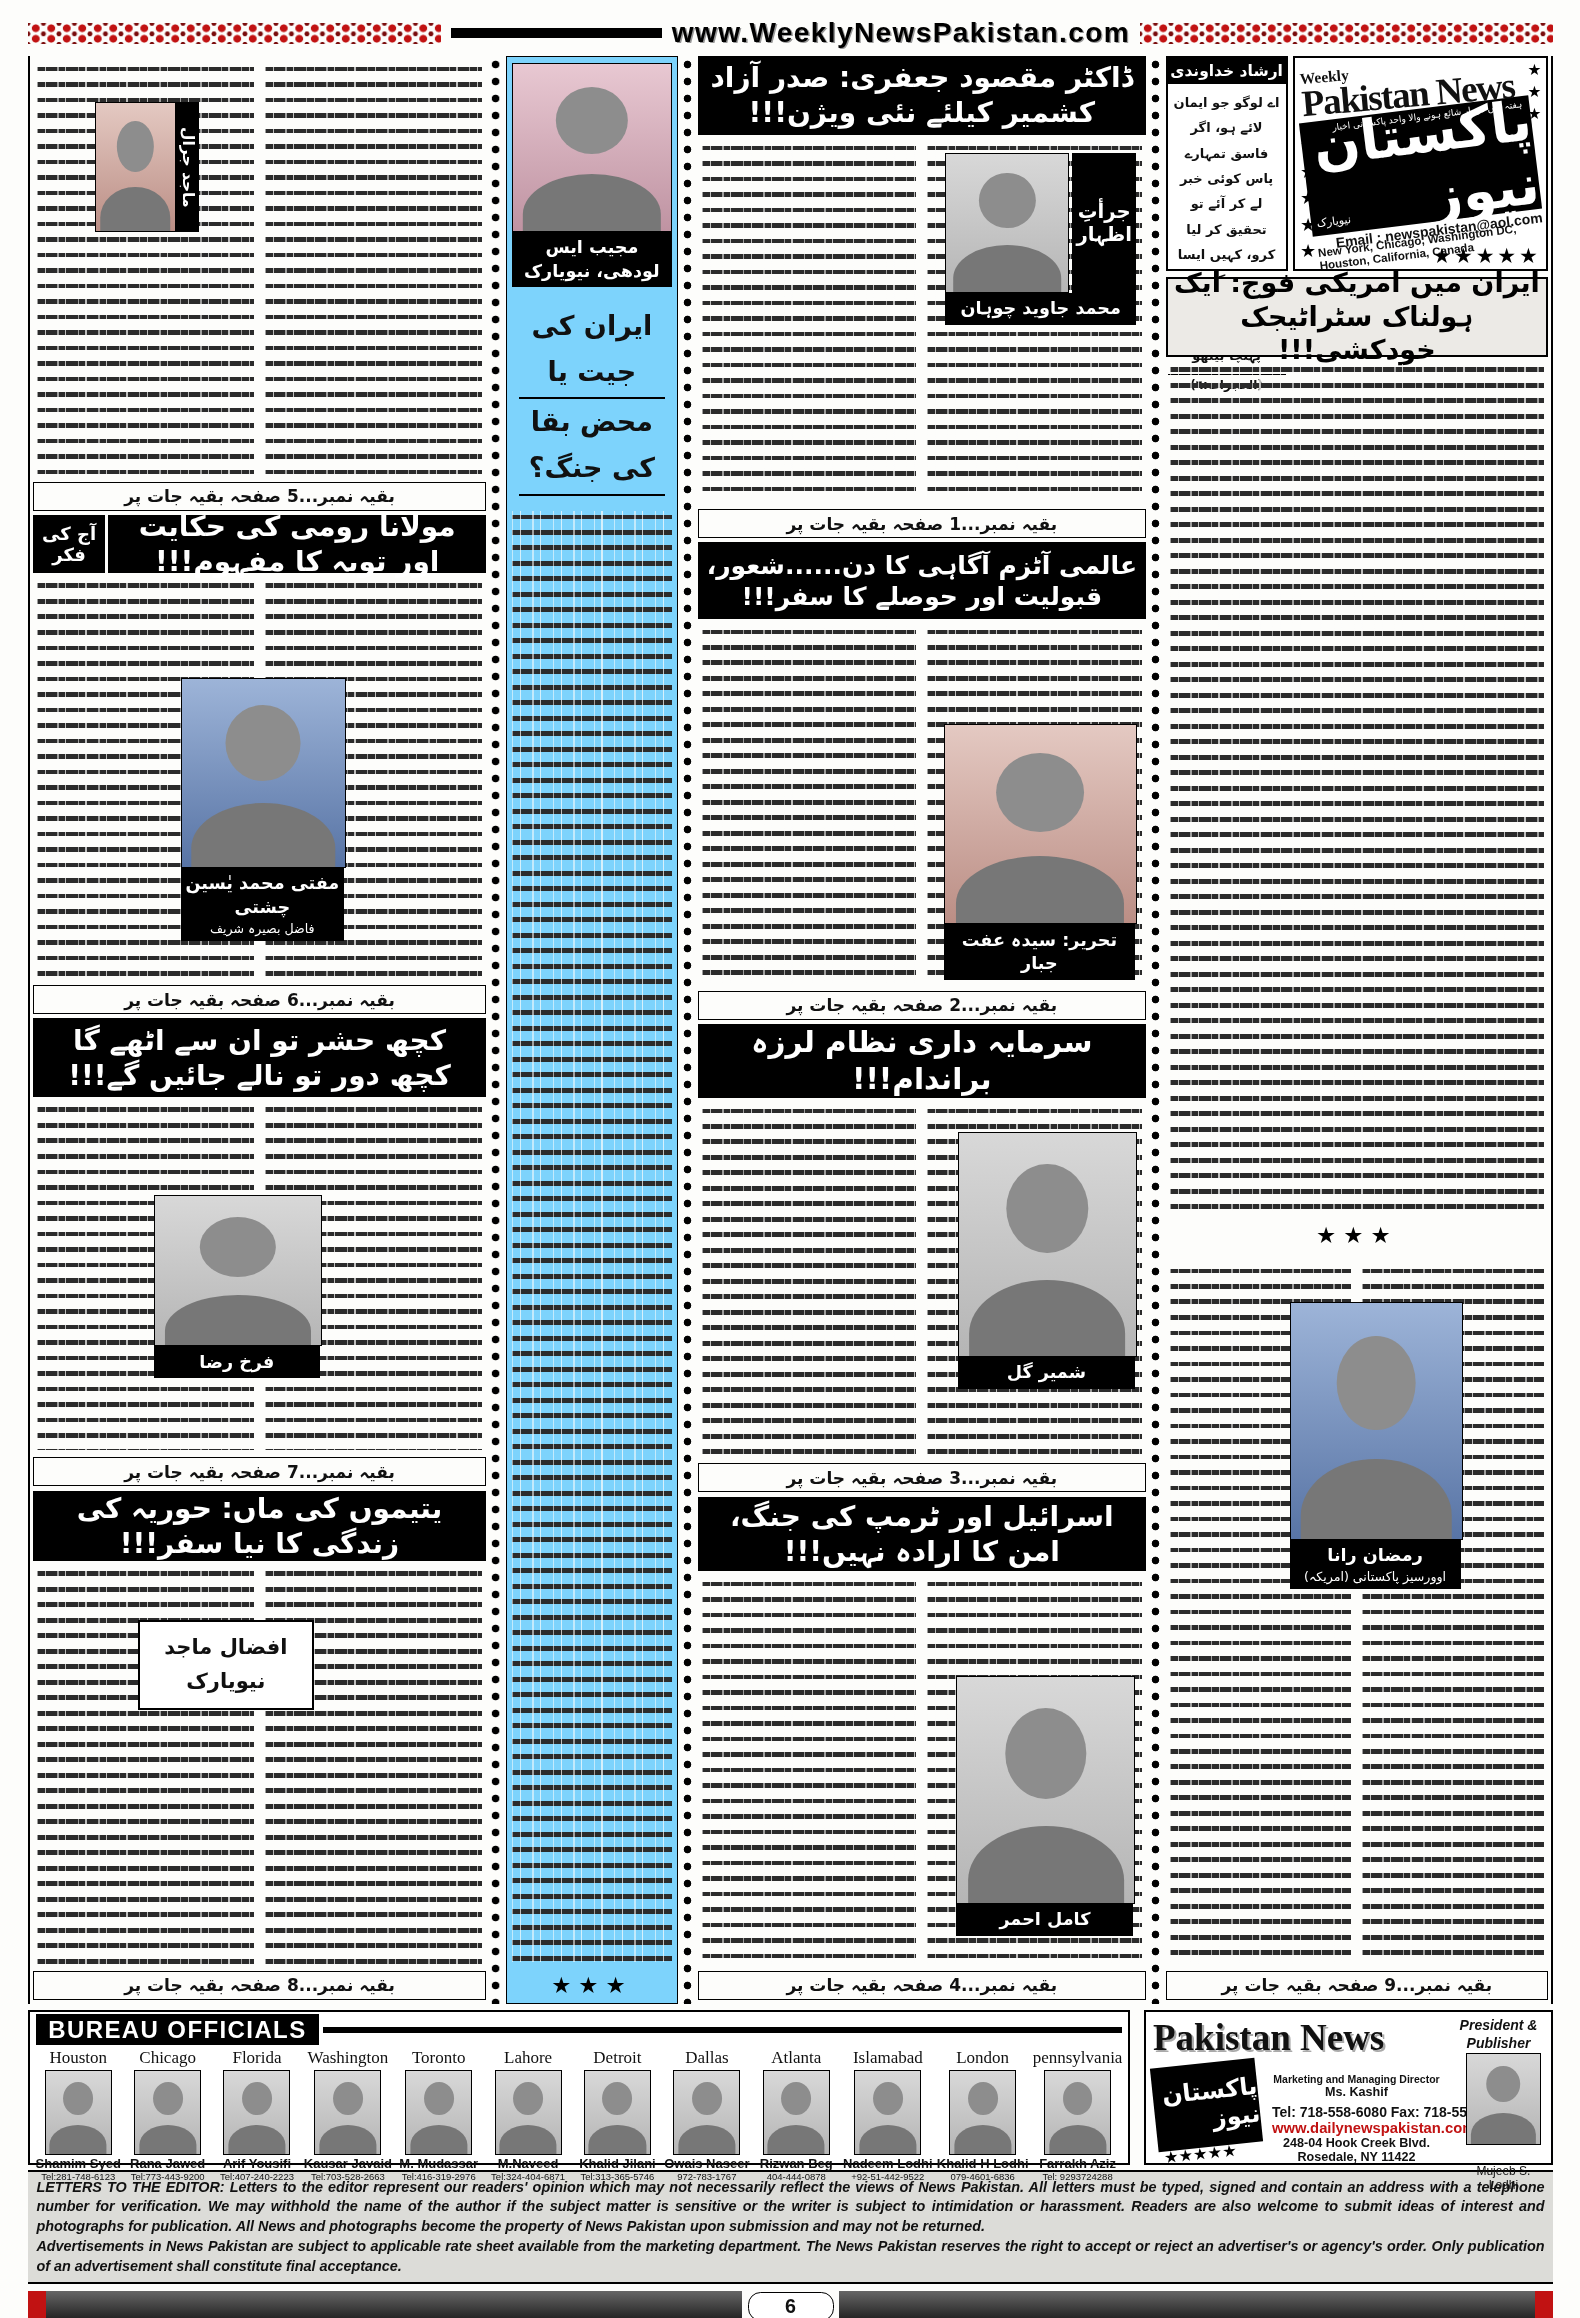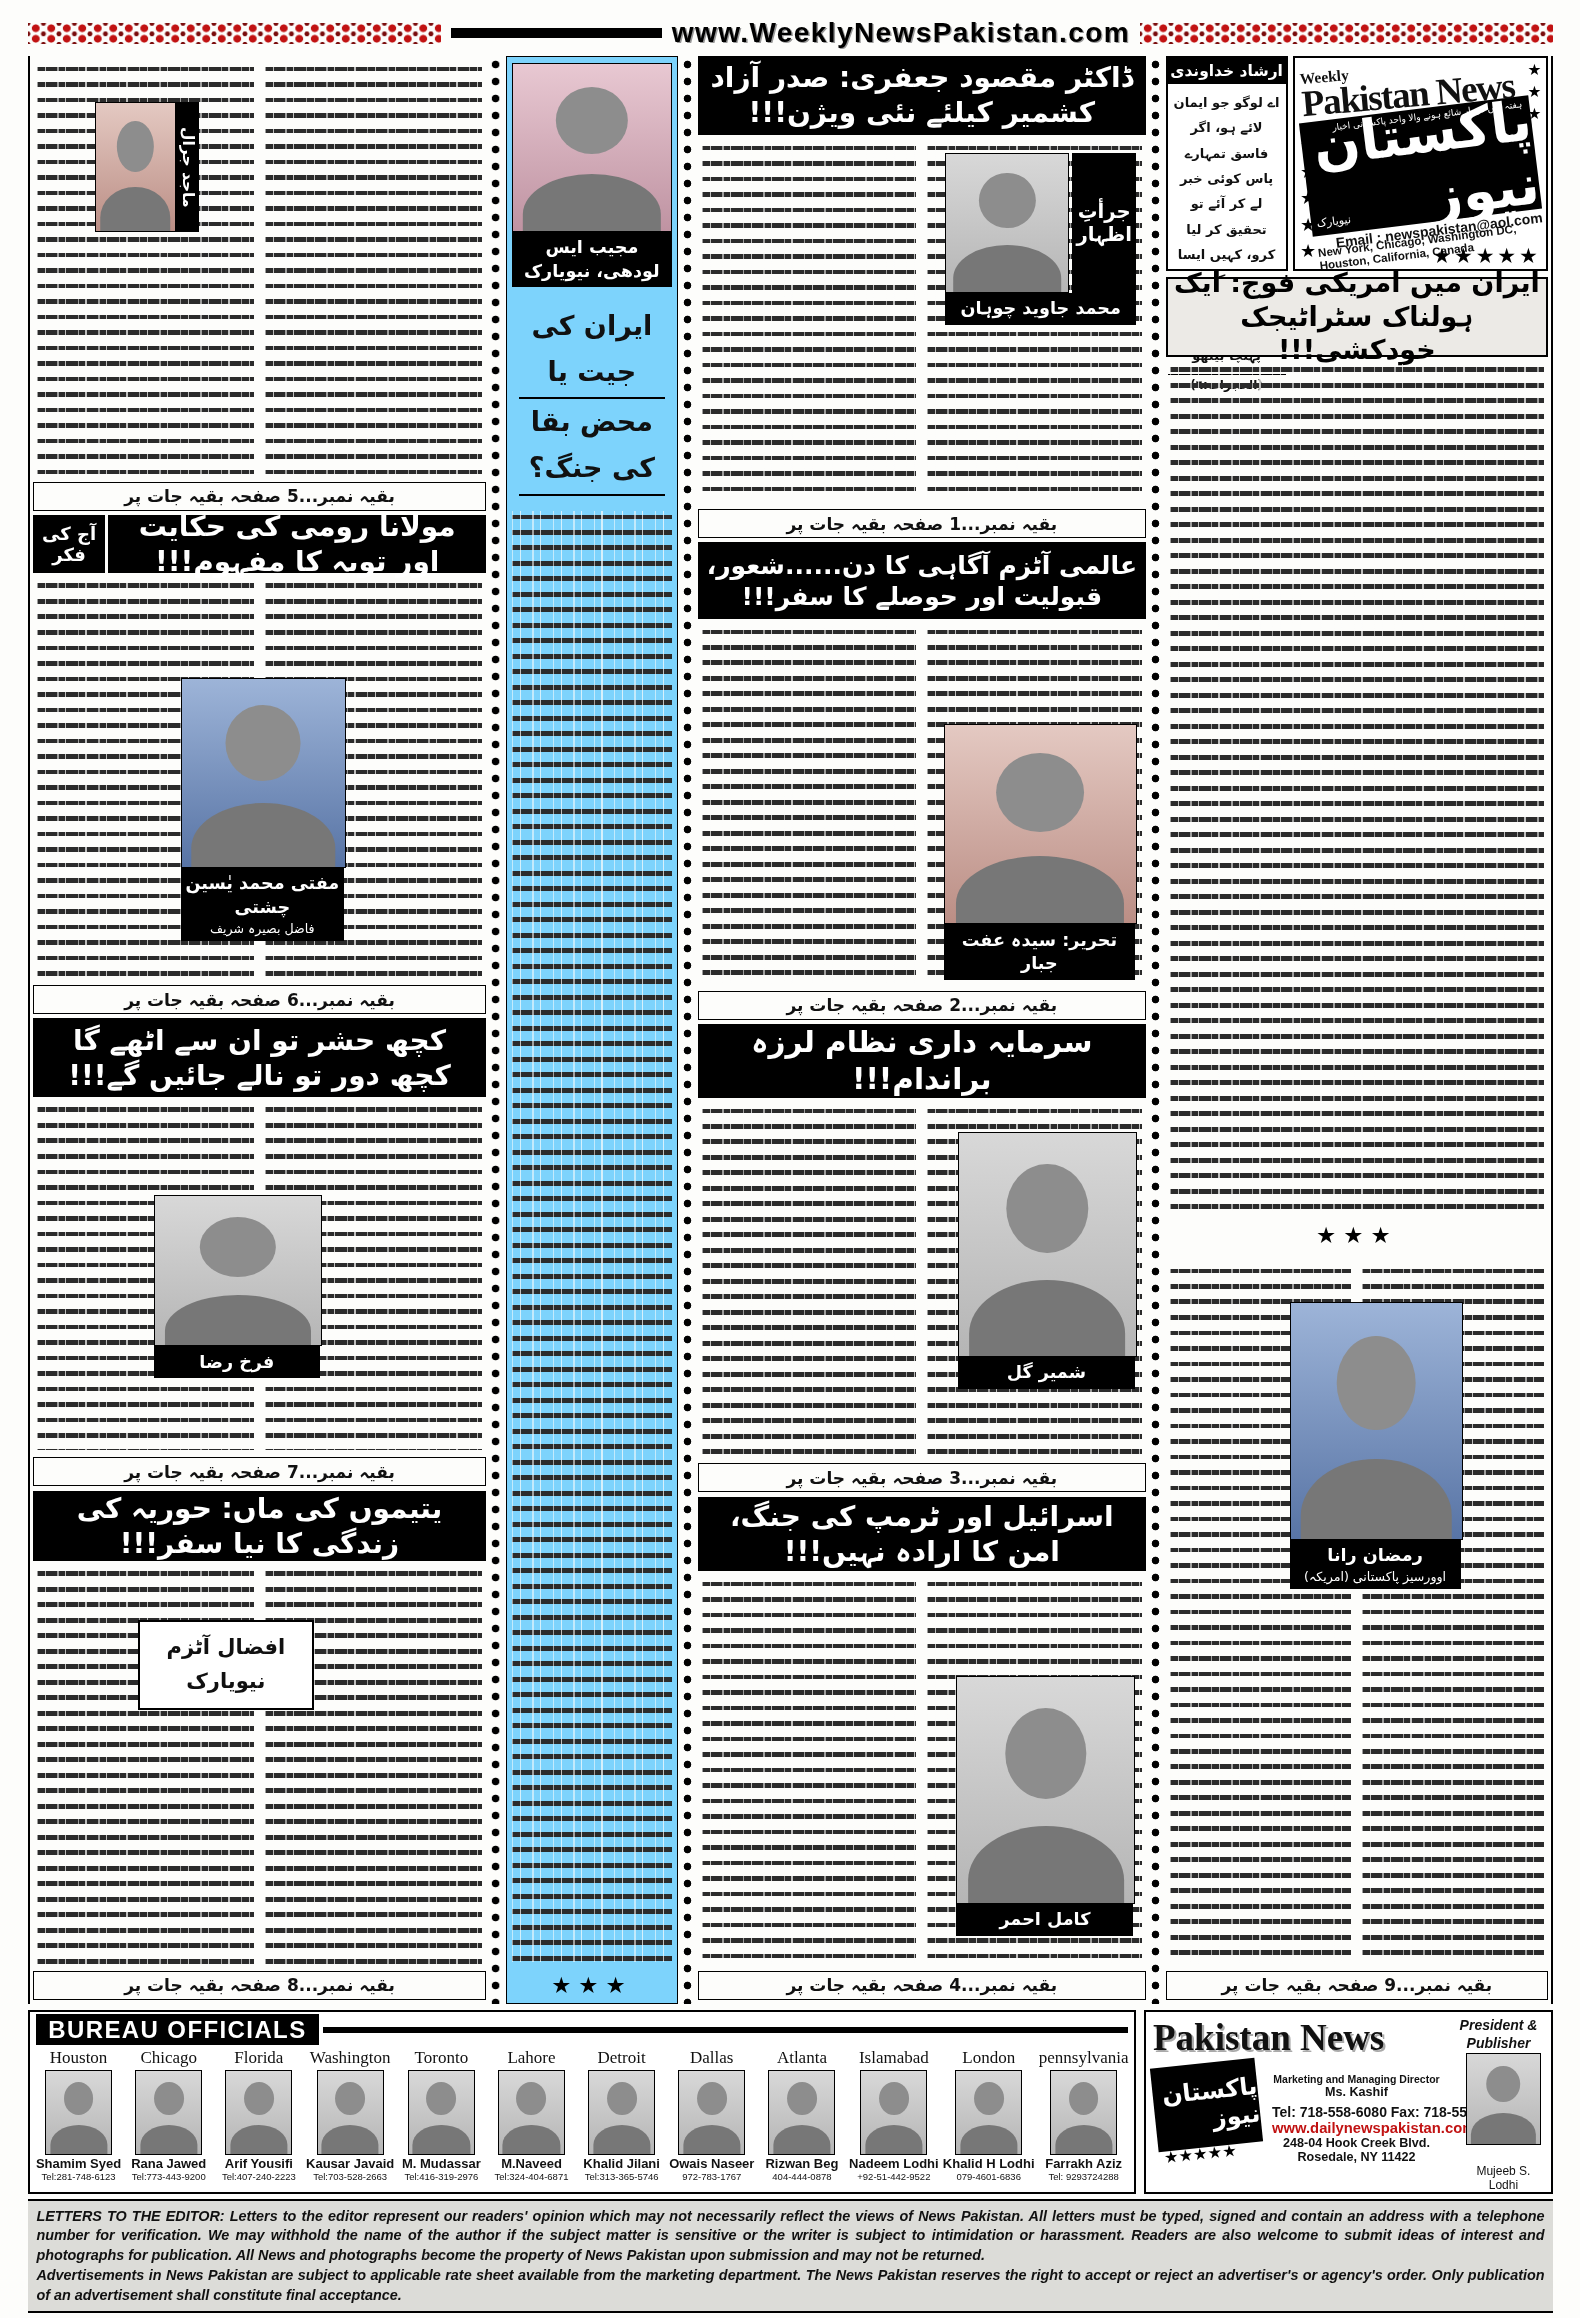--- a/index.html
+++ b/index.html
@@ -84,21 +84,21 @@
   .logo .black .ny{position:absolute;left:5.6px;bottom:5.6px;font-size:11.2px;}
   .logo .email{position:absolute;bottom:31px;left:16%;transform:rotate(-7deg);
                font-weight:bold;font-size:14px;z-index:3;}
   .logo .cities{position:absolute;bottom:11.2px;left:9%;transform:rotate(-7deg);
                 font-weight:bold;font-size:11.6px;z-index:3;}
   .logo .st{position:absolute;z-index:4;color:#000;}
   .logo .st.l{left:1.4px;top:36%;writing-mode:vertical-rl;font-size:18px;letter-spacing:5.6px;}
   .logo .st.b{right:5.6px;bottom:1.4px;font-size:21px;letter-spacing:2.8px;}
   .logo .st.t{right:2.8px;top:2.8px;writing-mode:vertical-rl;font-size:15.5px;letter-spacing:4.2px;}
   
-  .bottomrow{display:flex;gap:8px;margin:5.6px 28px 0 28px;height:184px;}
+  .bottomrow{display:flex;gap:14px;margin:5.6px 28px 0 28px;height:155px;}
   .bureau{flex:1;border:2.1px solid #000;padding:2.8px 5.6px;position:relative;background:#fff;}
   .bureau .btitle-row{display:flex;align-items:center;height:31px;}
   .bureau .btitle{background:#000;color:#fff;font-size:24px;font-weight:bold;
                   padding:1.4px 12.6px;letter-spacing:1.4px;}
   .bureau .bline{flex:1;height:5.6px;background:#000;margin-left:4.2px;}
   .cards{display:flex;gap:4.2px;margin-top:2.8px;}
   .card{flex:1;text-align:center;}
   .card .city{font-family:"Liberation Serif",serif;font-size:17px;}
   .card .photo{width:65px;height:83px;margin:1.4px auto;}
   .card .nm{font-size:13px;font-weight:bold;white-space:nowrap;}
@@ -200,21 +200,21 @@
 
       <div class="article" style="height:509px;">
         <div class="hbar ur" style="height:56px;font-size:28px;">یتیموں کی ماں: حوریہ کی زندگی کا نیا سفر!!!</div>
         <div class="body">
           <div class="body2">
               <div class="utext"></div>
               <div class="utext"></div>
             </div>
           <div class="inset" style="left:105px;top:59px;width:176px;">
             <div class="plate ur">
-              <span>افضال آٹزم</span><br>
+              <span>افضال ماجد</span><br>
               <span>نیویارک</span>
             </div>
           </div>
         </div>
         <div class="cont ur">بقیہ نمبر...8   صفحہ بقیہ جات پر</div>
       </div>
     </section>
 
     <div class="chain"></div>
 

